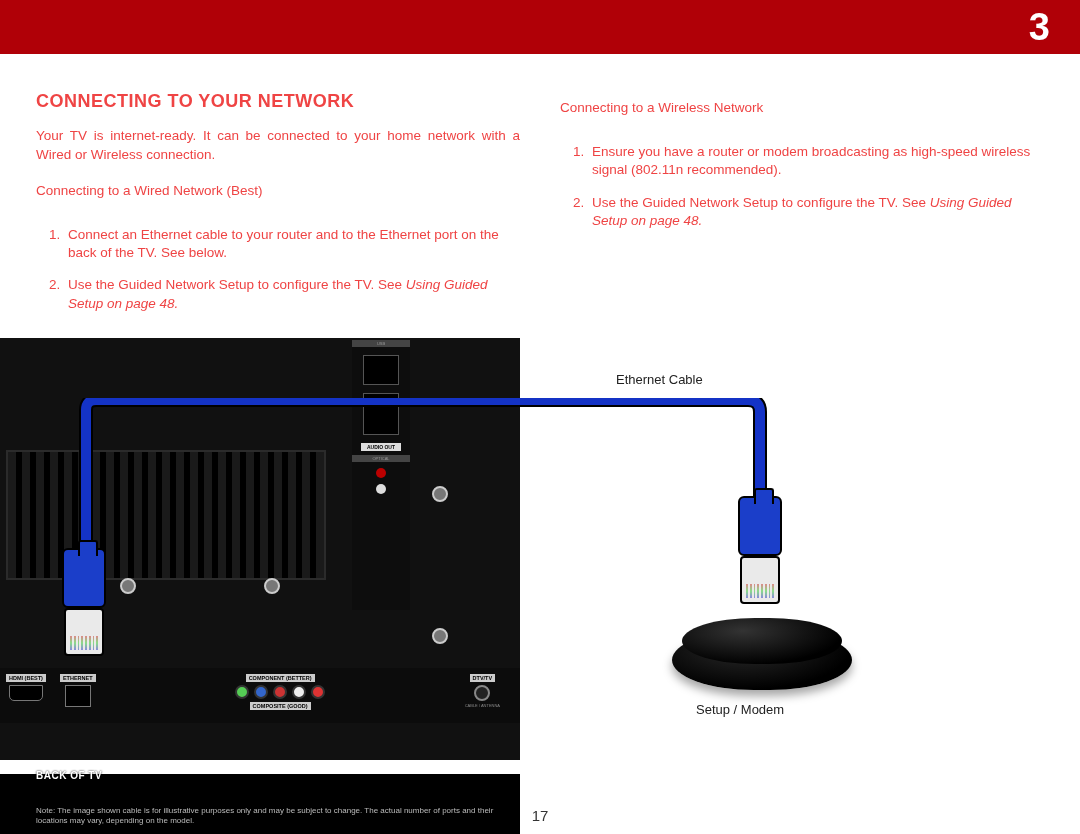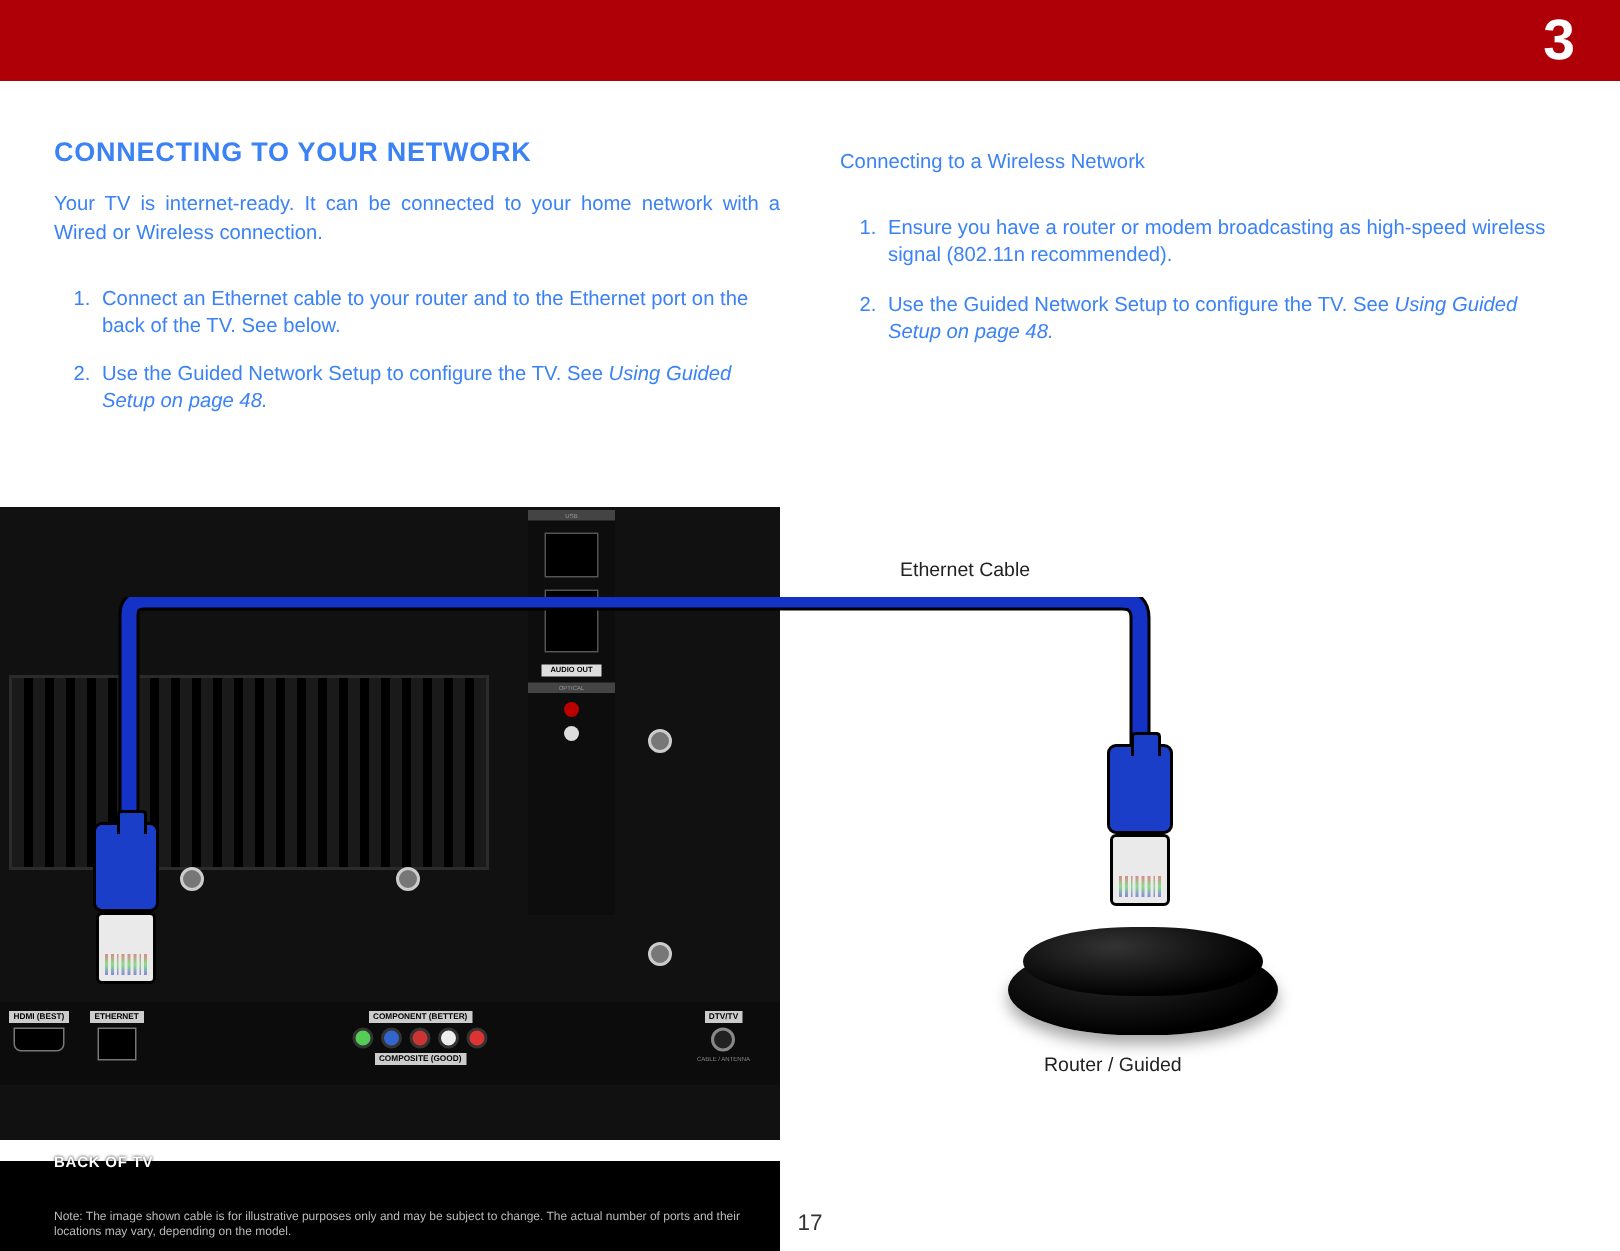--- a/index.html
+++ b/index.html
@@ -27,21 +27,21 @@
   }
   .content {
     padding: 35px 36px 0 36px;
     display: flex;
     gap: 40px;
   }
   .col {
     flex: 1;
     font-size: 13.5px;
     line-height: 1.35;
-    color: #3b82f6;
+    color: #ef4444;
   }
   h1.section {
     font-size: 18px;
     font-weight: 700;
     letter-spacing: 0.5px;
     margin-bottom: 14px;
   }
   .intro { text-align: justify; margin-bottom: 18px; }
   .subhead { font-weight: 400; margin: 10px 0 6px 0; font-size: 13.5px; }
   ol.steps { list-style: decimal; padding-left: 28px; margin-top: 26px; }
@@ -115,21 +115,21 @@
   }
 
   
   .cable {
     position:absolute;
     left:76px; top:398px;
     width:770px; height:240px;
     pointer-events:none;
   }
   .eth-label {
-    position:absolute; left:600px; top:372px; font-size:13px; color:#222;
+    position:absolute; left:616px; top:372px; font-size:13px; color:#222;
   }
   .router-label {
     position:absolute; left:696px; top:702px; font-size:13px; color:#222;
   }
 
   
   .plug {
     position:absolute; width:44px;
   }
   .plug .body { width:44px; height:60px; background:#1b3ec9; border-radius:6px; border:2px solid #000; position:relative; }
@@ -159,20 +159,21 @@
 <body>
 
 <div class="red-bar">
   <div class="page-num">3</div>
 </div>
 
 <div class="content">
   <div class="col">
     <h1 class="section">CONNECTING TO YOUR NETWORK</h1>
     <p class="intro">Your TV is internet-ready. It can be connected to your home network with a Wired or Wireless connection.</p>
+    <p class="subhead">Connecting to a Wired Network (Best)</p>
     <ol class="steps">
       <li>Connect an Ethernet cable to your router and to the Ethernet port on the back of the TV. See below.</li>
       <li>
         <span>Use the Guided Network Setup to configure the TV. See </span><span class="italic">Using Guided Setup on page 48.</span>
       </li>
     </ol>
   </div>
   <div class="col">
     <p class="subhead">Connecting to a Wireless Network</p>
     <ol class="steps">
@@ -268,19 +269,19 @@
       </div>
     </div>
 </div>
 
 <div class="eth-label">Ethernet Cable</div>
 
 <div class="router">
   <div class="base"></div>
     <div class="top"></div>
 </div>
-<div class="router-label">Router / Guided</div>
+<div class="router-label">Setup / Modem</div>
 
 <div class="black-strip"></div>
 <div class="back-label">BACK OF TV</div>
 <div class="note">Note:  The image shown cable is for illustrative purposes only and may be subject to change. The actual number of ports and their locations may vary, depending on the model.</div>
 
 <div class="page-foot">17</div>
 
 </body></html>

